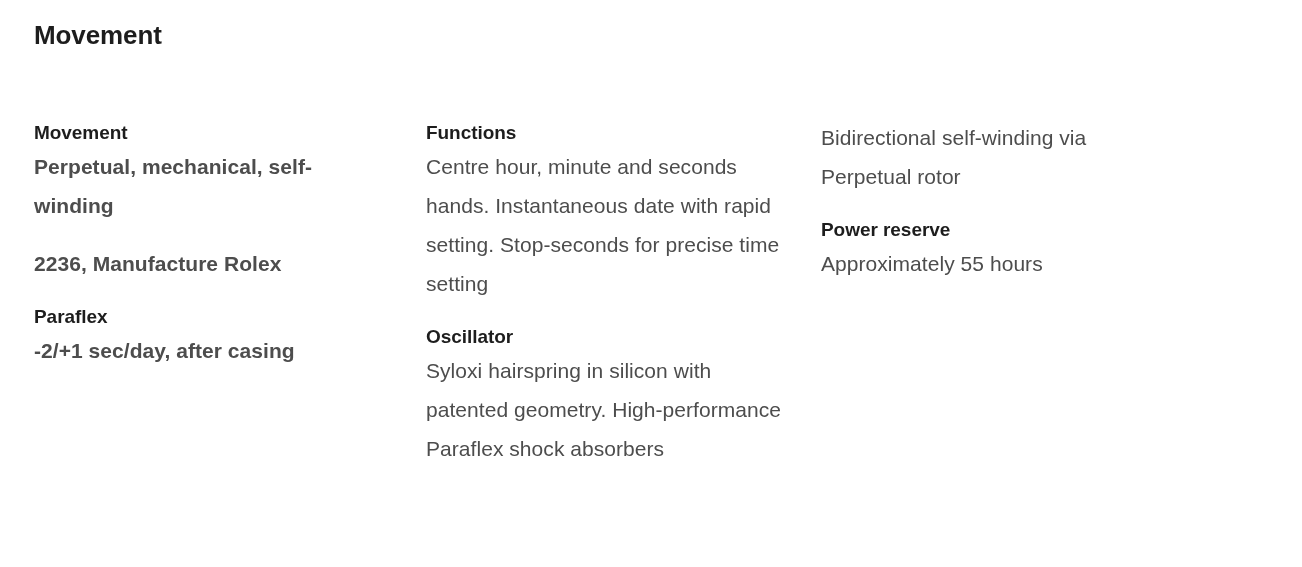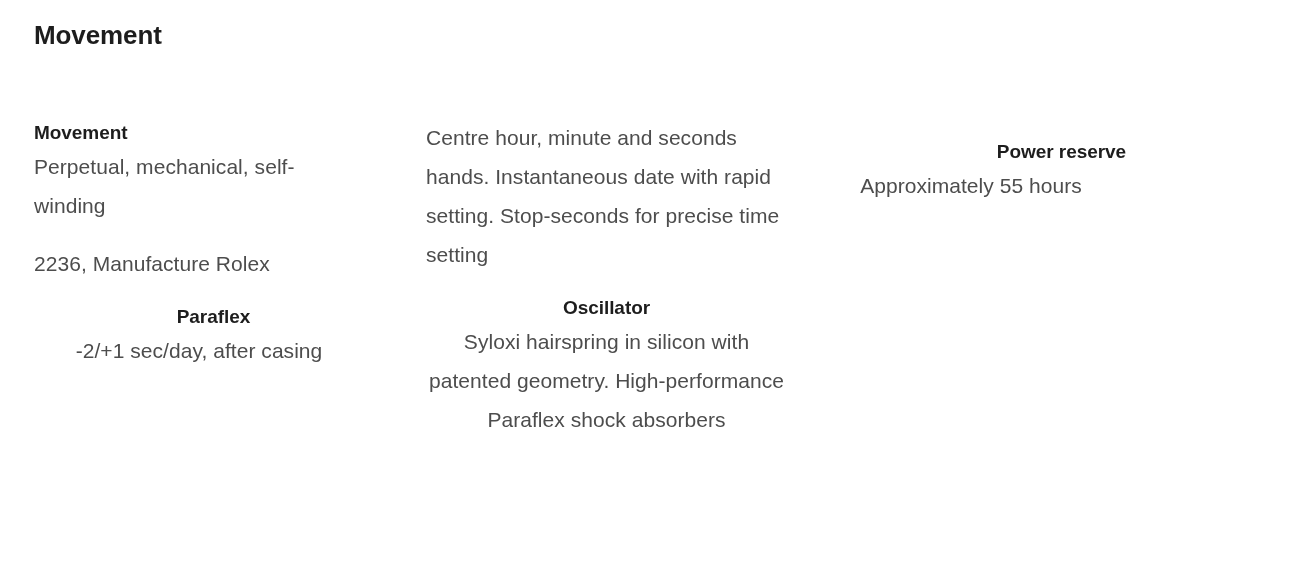--- a/index.html
+++ b/index.html
@@ -53,21 +53,20 @@
 
   .column-1 { width: 393px; padding-left: 34px; }
   .column-2 { width: 394px; padding-left: 33px; }
   .column-3 { width: 515px; padding-left: 34px; }
 
   .spec-group {
     margin: 0 0 19px 0;
   }
   .spec-group:last-child {
     margin-bottom: 0;
-    text-align: center;
   }
 
   .spec-label {
     font-size: 19px;
     line-height: 29px;
     font-weight: 700;
     color: #1d1d1d;
     letter-spacing: -0.05px;
     margin: 0;
   }
@@ -75,21 +74,21 @@
   .spec-value {
     font-size: 21px;
     line-height: 39px;
     font-weight: 400;
     color: #4d4d4d;
     letter-spacing: 0.05px;
     margin: 0;
   }
 
   
-  .column-1 .spec-value { max-width: 330px; }
+  .column-1 .spec-value { max-width: 330px; font-weight: bold; }
   .column-2 .spec-value { max-width: 366px; }
   .column-3 .spec-value { max-width: 300px; }
 </style>
 </head>
 <body>
 
 <div class="page">
 
   <h1 class="section-title">Movement</h1>
 
@@ -104,30 +103,32 @@
         <div class="spec-value">2236, Manufacture Rolex</div>
       </div>
       <div class="spec-group">
         <div class="spec-label">Paraflex</div>
         <div class="spec-value">-2/+1 sec/day, after casing</div>
       </div>
     </div>
 
     <div class="column column-2">
       <div class="spec-group">
+        <div class="spec-label">Functions</div>
         <div class="spec-value">Centre hour, minute and seconds hands. Instantaneous date with rapid setting. Stop-seconds for precise time setting</div>
       </div>
       <div class="spec-group">
         <div class="spec-label">Oscillator</div>
         <div class="spec-value">Syloxi hairspring in silicon with patented geometry. High-performance Paraflex shock absorbers</div>
       </div>
     </div>
 
     <div class="column column-3">
       <div class="spec-group">
+        <div class="spec-value">Bidirectional self-winding via Perpetual rotor</div>
       </div>
       <div class="spec-group">
         <div class="spec-label">Power reserve</div>
         <div class="spec-value">Approximately 55 hours</div>
       </div>
     </div>
 
   </div>
 </div>
 

